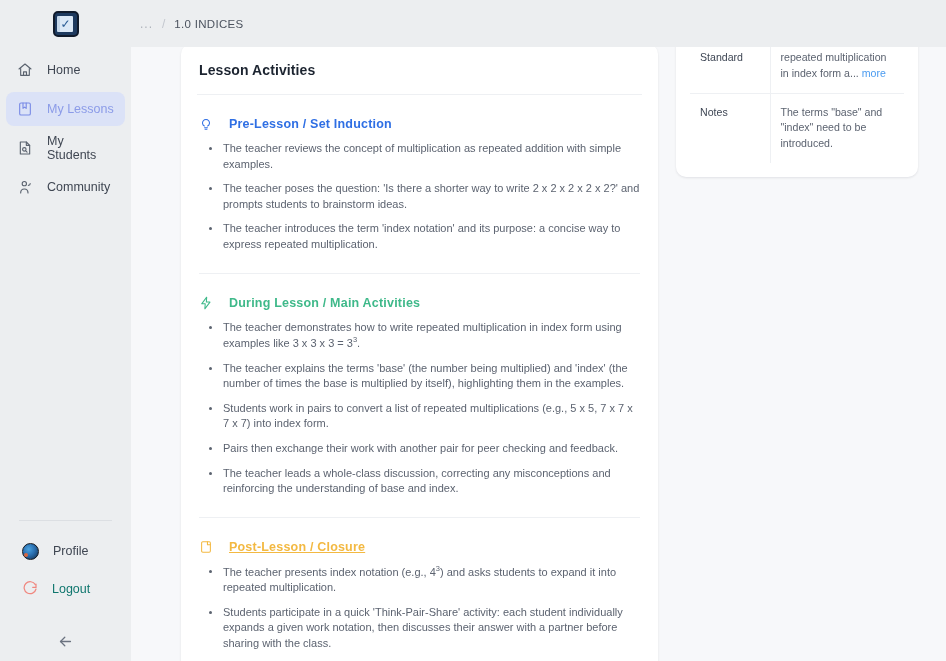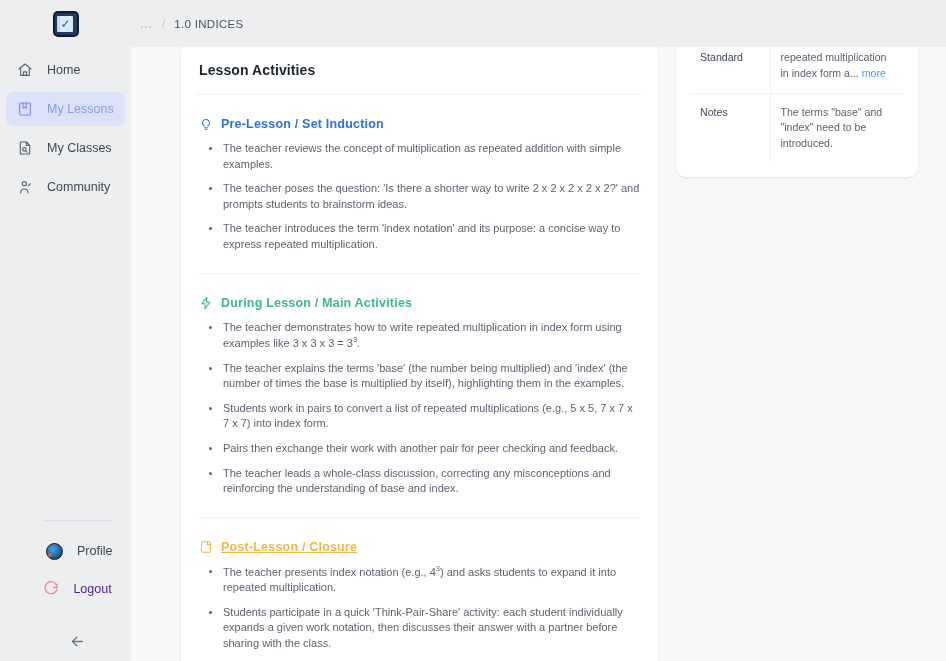--- a/index.html
+++ b/index.html
@@ -50,29 +50,29 @@
     margin-bottom: 5px;
     cursor: pointer;
     color: #3f4652;
     font-size: 12.5px;
   }
   .nav-item.active { background: #dbe2f7; color: #8b9be8; }
   .nav-item .ic { width: 16px; height: 16px; display: block; flex: 0 0 16px; }
   .nav-item .ic svg { width: 16px; height: 16px; display: block; }
 
   .sidebar-spacer { flex: 1 1 auto; }
-  .sidebar-bottom { padding: 0 11px 8px; margin-left: 24px; }
+  .sidebar-bottom { padding: 0 11px 8px; }
   .sb-divider { height: 1px; background: #dcdfe3; margin: 0 8px 14px; }
   .bottom-item {
     display: flex; align-items: center; gap: 14px;
     height: 32px; padding: 0 11px; border-radius: 8px;
     font-size: 12.5px; color: #3f4652; cursor: pointer;
     margin-bottom: 6px;
   }
-  .bottom-item.logout { color: #4c1d95; justify-content: center; }
+  .bottom-item.logout { color: #0f766e; }
   .avatar {
     width: 17px; height: 17px; border-radius: 50%;
     background: radial-gradient(circle at 38% 35%, #4aa3e0 0%, #2a6fb0 45%, #122a45 100%);
     border: 1.5px solid #14171d;
     flex: 0 0 17px;
     position: relative;
   }
   .avatar:after{
     content:""; position:absolute; left:1px; bottom:2px;
     width:4px;height:4px;border-radius:50%;background:#d8663f;
@@ -134,21 +134,21 @@
   .card-activities { margin-top: 28px; padding: 0 0 22px; }
   .card-title {
     font-size: 14px; font-weight: bold; color: #1c2430;
     padding: 18px 18px 16px;
     letter-spacing: .1px;
   }
   .card-sep { height: 1px; background: #eef0f3; margin: 0 16px; }
 
   .section { padding: 0 18px; }
   .section-head {
-    display: flex; align-items: center; gap: 8px;
+    display: flex; align-items: center; gap: 16px;
     font-size: 12.5px; font-weight: bold; letter-spacing: .2px;
     margin: 22px 0 10px;
   }
   .section-head .sec-ic { width: 14px; height: 14px; flex: 0 0 14px; display:block; }
   .sec-pre   { color: #2f6fe4; }
   .sec-main  { color: #3fb98a; }
   .sec-post  { color: #f3b942; text-decoration: underline; }
 
   ul.bullets { list-style: none; margin: 0 0 0 8px; padding: 0; }
   ul.bullets li {
@@ -231,21 +231,21 @@
 
       <div class="nav-item">
         <span class="ic">
           <svg viewBox="0 0 24 24" fill="none" stroke="#5b636f" stroke-width="1.7" stroke-linecap="round" stroke-linejoin="round">
             <path d="M5 3h9l5 5v13H5z"></path>
               <path d="M14 3v5h5"></path>
               <circle cx="11" cy="14" r="2.6"></circle>
               <path d="m13.1 16.2 2 2"></path>
           </svg>
         </span>
-        <span>My Classes</span>
+        <span>My Students</span>
       </div>
 
 
       <div class="nav-item">
         <span class="ic">
           <svg viewBox="0 0 24 24" fill="none" stroke="#5b636f" stroke-width="1.7" stroke-linecap="round" stroke-linejoin="round">
             <circle cx="11" cy="7" r="3.2"></circle>
               <path d="M5.5 21c0-3.6 2.5-6 5.5-6s5.5 2.4 5.5 6"></path>
               <path d="M17 9.5c1.6 0 2.8-1.1 2.8-2.6"></path>
           </svg>

